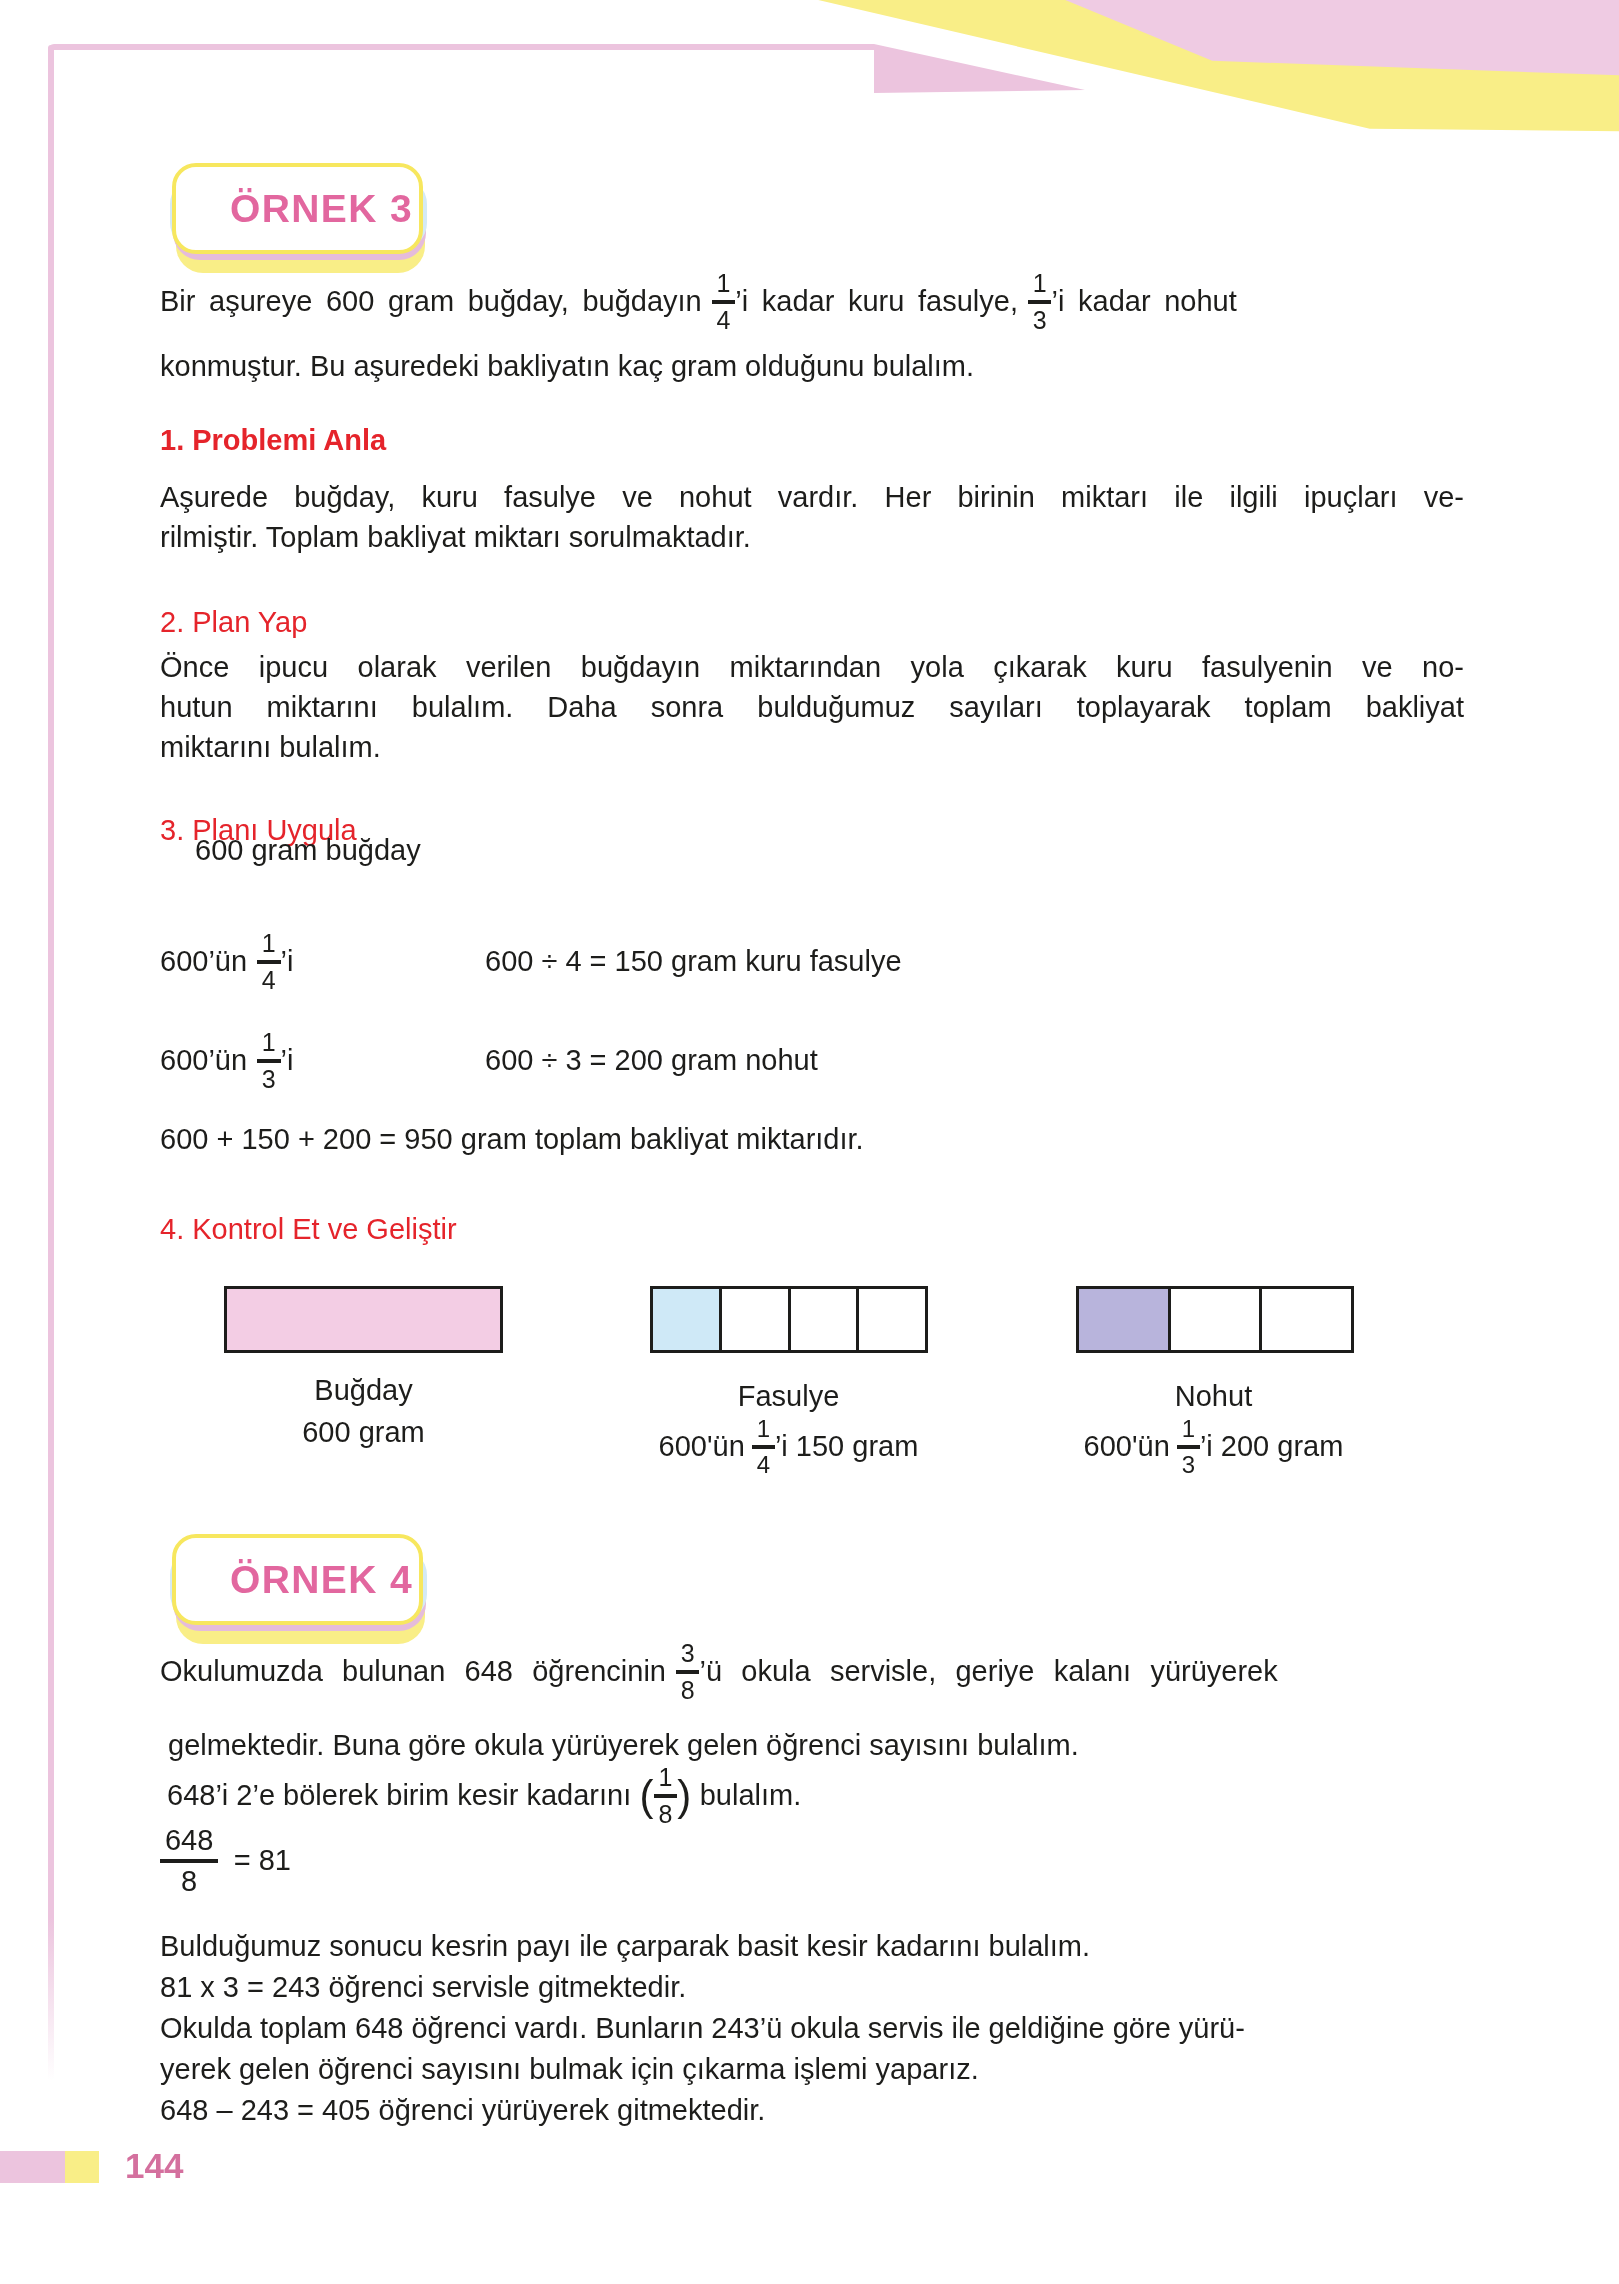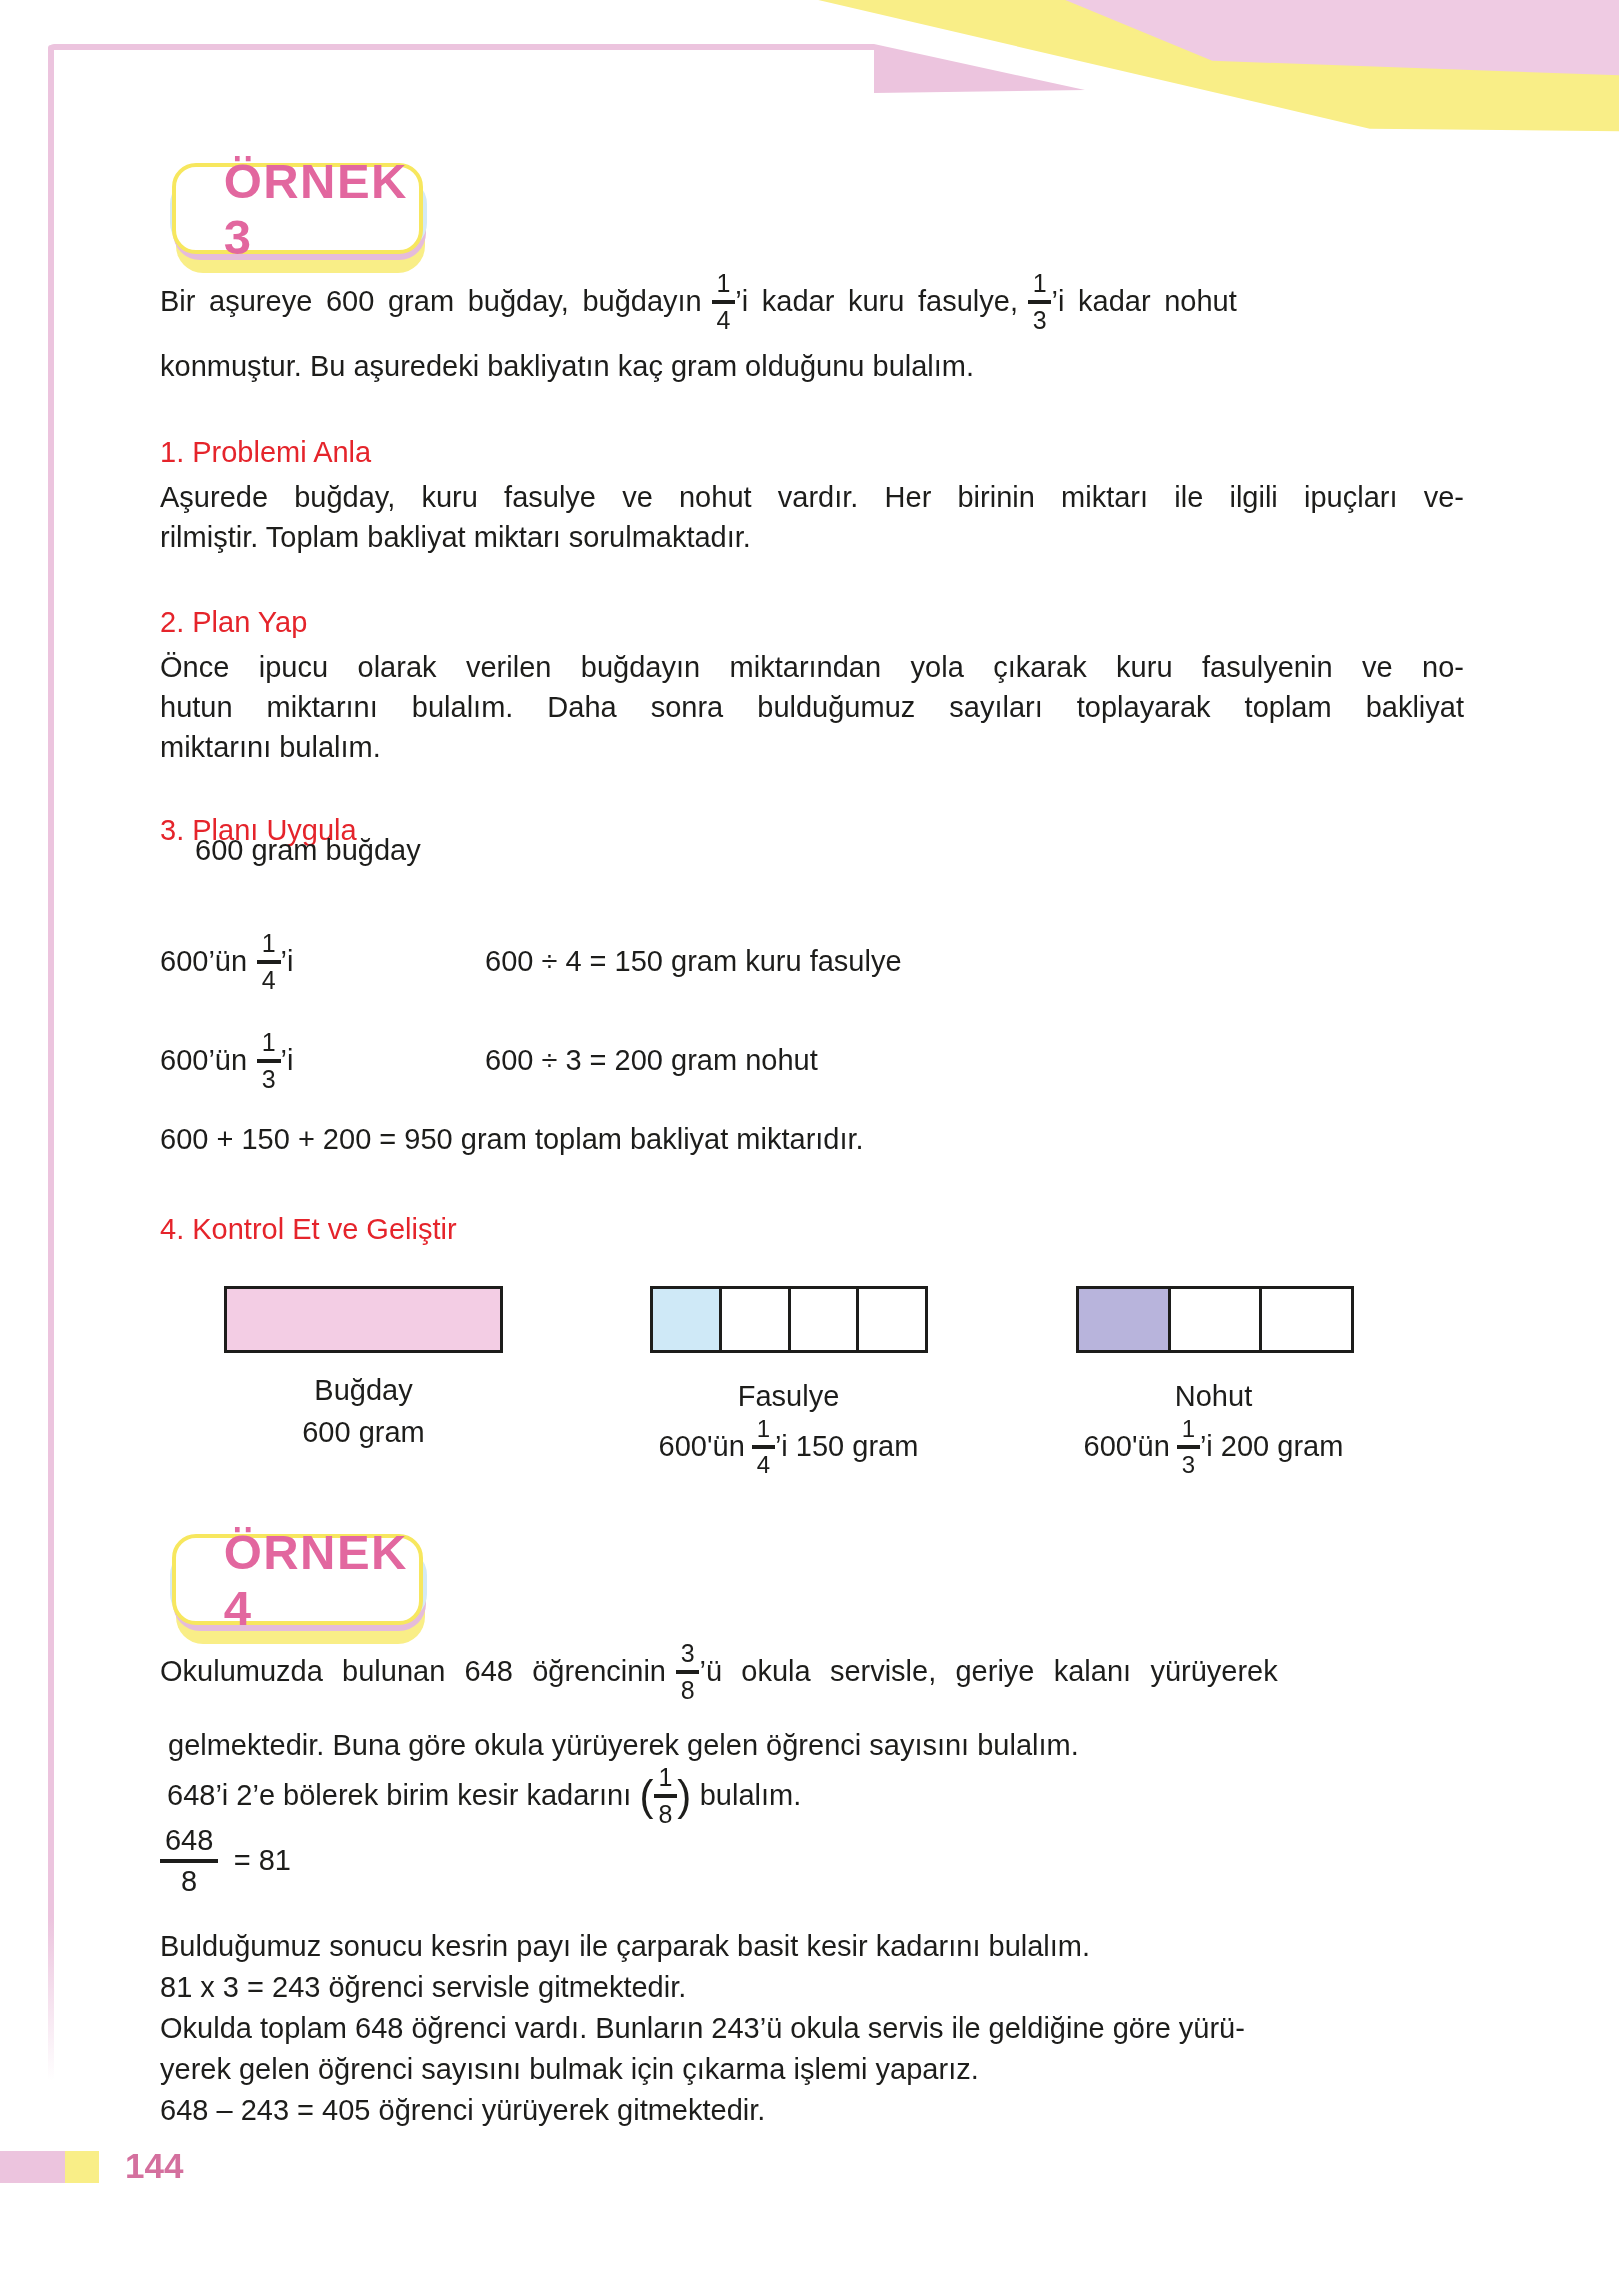--- a/index.html
+++ b/index.html
@@ -21,21 +21,21 @@
   background:linear-gradient(to bottom,#ecc4de 92%,rgba(236,196,222,0));border-radius:4.2px;}
 
   
   .badge{position:absolute;width:257px;height:111px;}
   .badge .lay{position:absolute;border-radius:27px;}
   .badge .lay.y{left:7px;right:1.4px;top:34px;height:76px;background:#f9ee87;}
   .badge .lay.p{left:4.2px;right:0px;top:24px;height:73px;background:#e5bcdb;}
   .badge .lay.b{left:1.4px;right:-1.4px;top:14px;height:73px;background:#d4eaf5;}
   .badge .main{position:absolute;left:2.8px;right:2.8px;top:0;height:83px;background:#ffffff;
    border:4.9px solid #f7e75e;border-radius:24px;display:flex;align-items:center;justify-content:center;
-   font-size:49px;font-weight:bold;color:#e2679f;letter-spacing:1.4px;padding-left:48px;}
+   font-size:39px;font-weight:bold;color:#e2679f;letter-spacing:1.4px;padding-left:48px;}
 
   
   .t{position:absolute;font-size:29px;white-space:nowrap;}
   .red{color:#e5242b;}
   .para{position:absolute;width:1304px;font-size:29px;line-height:40px;}
   .para .fill{text-align:justify;text-align-last:justify;}
   .fracrow{position:absolute;display:flex;align-items:center;font-size:29px;}
   .frac{display:inline-flex;flex-direction:column;align-items:center;line-height:1;font-size:25px;}
   .frac .num{padding:0 4.9px 4.2px;}
   .frac .fbar{height:3.5px;background:#1d1d1b;align-self:stretch;}
@@ -90,21 +90,21 @@
     <span>’i kadar kuru fasulye,</span>
     <span class="frac gapL">
       <span class="num">1</span>
       <span class="fbar"></span>
       <span class="den">3</span>
     </span>
     <span>’i kadar nohut</span>
   </div>
   <div class="t" style="left:160px;top:350px;">konmuştur. Bu aşuredeki bakliyatın kaç gram olduğunu bulalım.</div>
 
-  <div class="t red" style="left:160px;top:436px;">1. Problemi Anla</div>
+  <div class="t red" style="left:160px;top:424px;font-weight:bold;">1. Problemi Anla</div>
   <div class="para" style="left:160px;top:477px;">
     <div class="fill">Aşurede buğday, kuru fasulye ve nohut vardır. Her birinin miktarı ile ilgili ipuçları ve-</div>
     <div>rilmiştir. Toplam bakliyat miktarı sorulmaktadır.</div>
   </div>
 
   <div class="t red" style="left:160px;top:606px;">2. Plan Yap</div>
   <div class="para" style="left:160px;top:647px;">
     <div class="fill">Önce ipucu olarak verilen buğdayın miktarından yola çıkarak kuru fasulyenin ve no-</div>
     <div class="fill">hutun miktarını bulalım. Daha sonra bulduğumuz sayıları toplayarak toplam bakliyat</div>
     <div>miktarını bulalım.</div>

